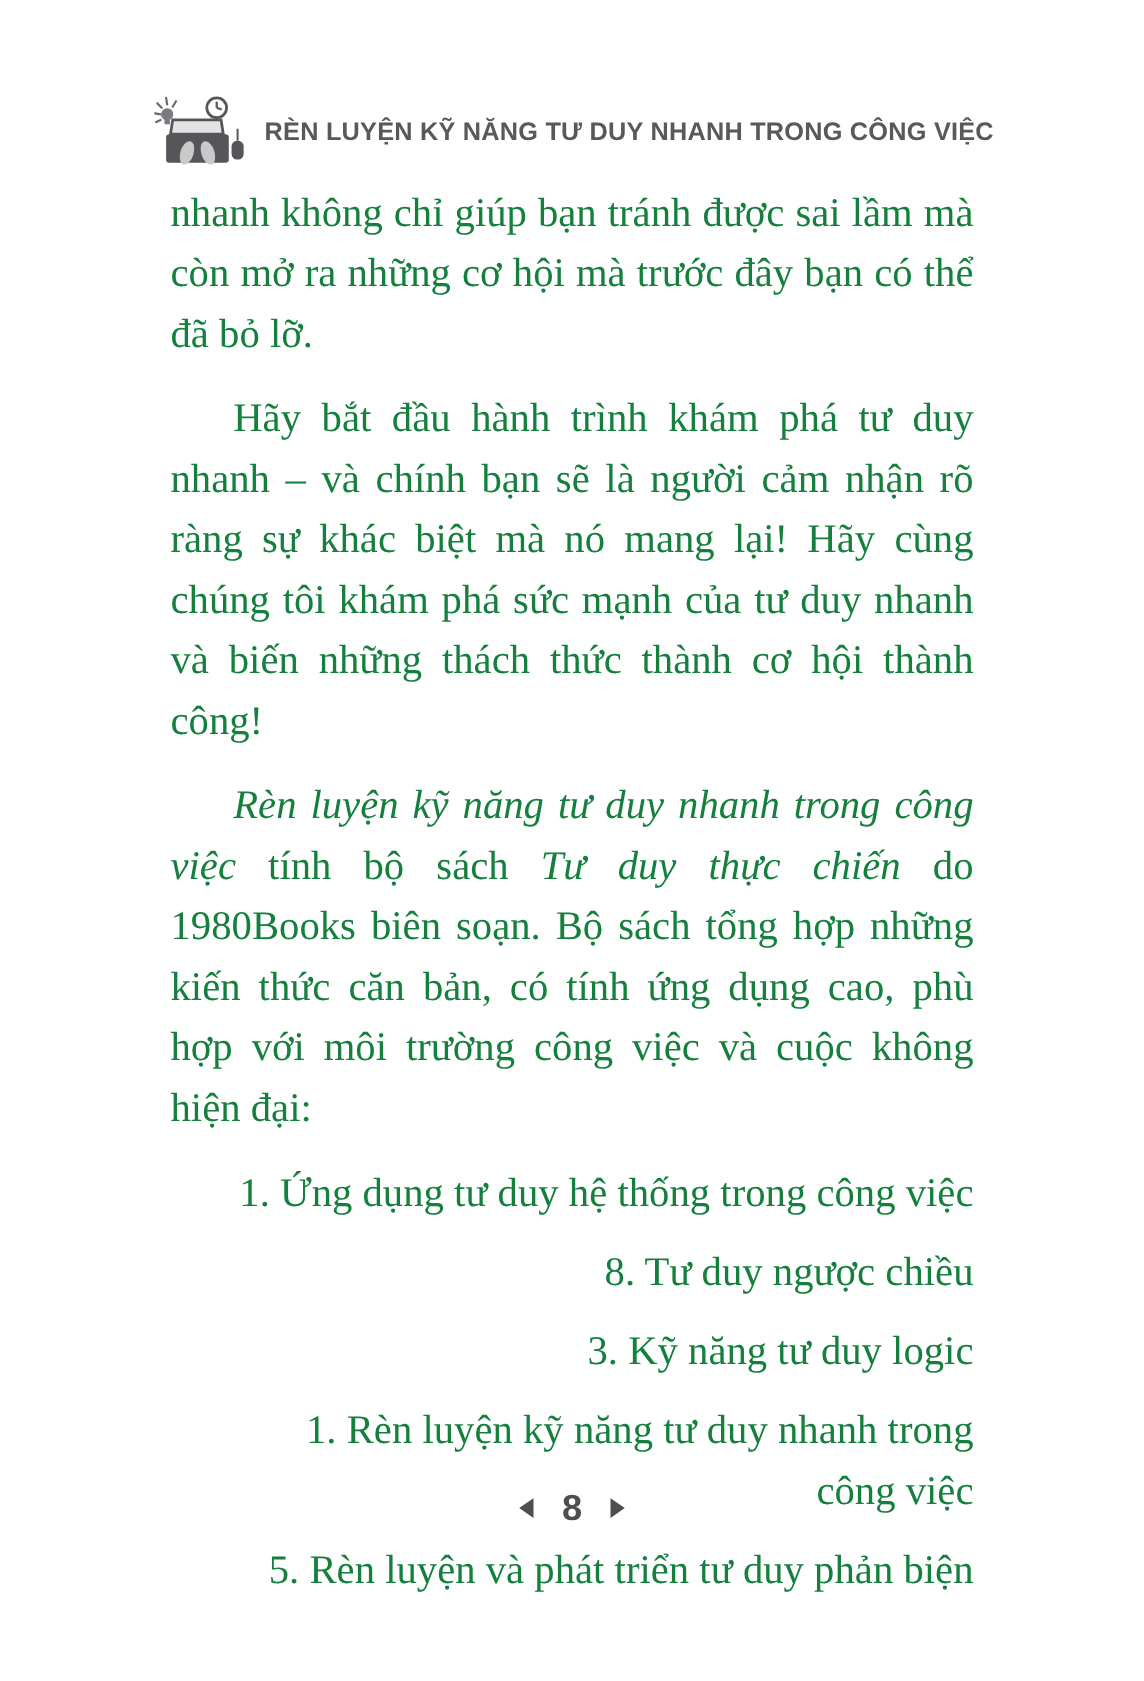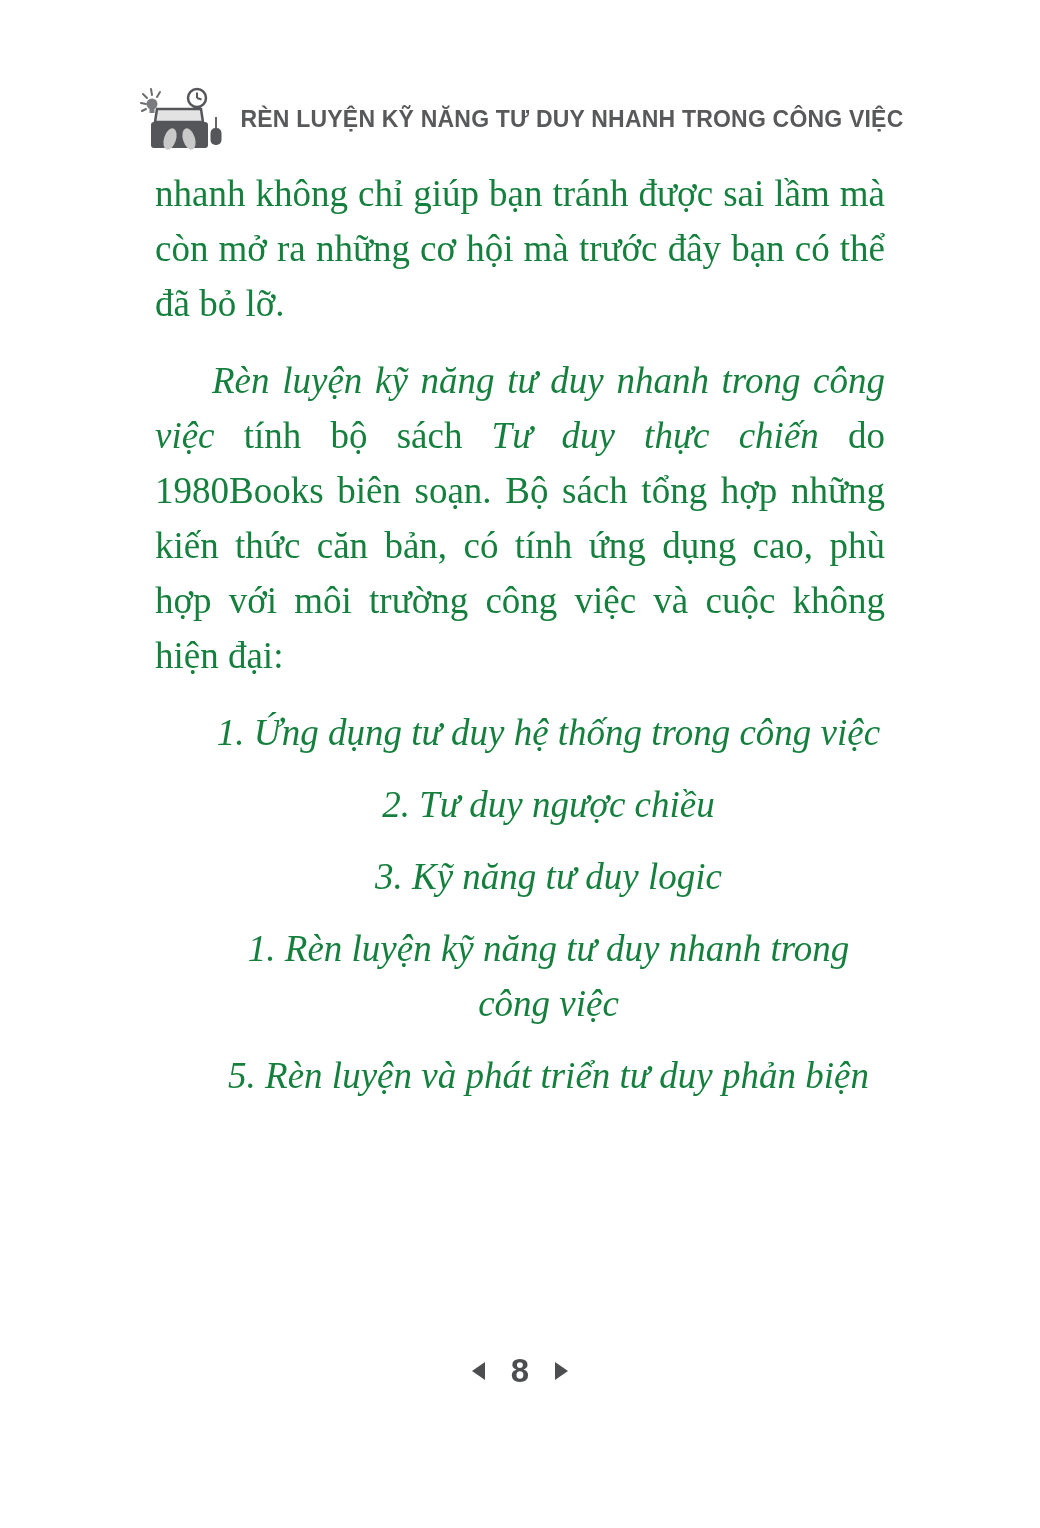--- a/index.html
+++ b/index.html
@@ -45,22 +45,21 @@
   .para {
     margin: 0 0 22px 0;
     text-align: justify;
   }
   .para.indent { text-indent: 57px; }
   .it { font-style: italic; }
   .book-list { margin-top: 14px; }
   .list-item {
     margin: 0 0 17px 0;
     padding-left: 57px;
-    font-style: italic;
-    text-align: center;
+    text-align: right;
   }
   
   .page-footer {
     position: absolute;
     top: 1352px;
     left: 0;
     width: 1040px;
     display: flex;
     justify-content: center;
     align-items: center;
@@ -114,25 +113,26 @@
         <path d="M79,42 v-11" stroke="#55565a" stroke-width="1.8" fill="none"></path>
         <rect x="73.5" y="42" width="11" height="17" rx="5" fill="#55565a"></rect>
       </svg>
     </span>
     <h1 class="running-head">RÈN LUYỆN KỸ NĂNG TƯ DUY NHANH TRONG CÔNG VIỆC</h1>
   </header>
 
   <main class="page-body">
     <div>
         <p class="para"><span>nhanh không chỉ giúp bạn tránh được sai lầm mà còn mở ra những cơ hội mà trước đây bạn có thể đã bỏ lỡ.</span></p>
+        <p class="para indent"><span>Hãy bắt đầu hành trình khám phá tư duy nhanh – và chính bạn sẽ là người cảm nhận rõ ràng sự khác biệt mà nó mang lại! Hãy cùng chúng tôi khám phá sức mạnh của tư duy nhanh và biến những thách thức thành cơ hội thành công!</span></p>
         <p class="para indent"><span class="it">Rèn luyện kỹ năng tư duy nhanh trong công việc</span><span> tính bộ sách </span><span class="it">Tư duy thực chiến</span><span> do 1980Books biên soạn. Bộ sách tổng hợp những kiến thức căn bản, có tính ứng dụng cao, phù hợp với môi trường công việc và cuộc không hiện đại:</span></p>
       </div>
     <div class="book-list">
         <div class="list-item">1. Ứng dụng tư duy hệ thống trong công việc</div>
-        <div class="list-item">2. Tư duy ngược chiều</div>
+        <div class="list-item">8. Tư duy ngược chiều</div>
         <div class="list-item">3. Kỹ năng tư duy logic</div>
         <div class="list-item">1. Rèn luyện kỹ năng tư duy nhanh trong công việc</div>
         <div class="list-item">5. Rèn luyện và phát triển tư duy phản biện</div>
       </div>
   </main>
 
   <footer class="page-footer">
     <span class="pager-arrow prev"></span>
     <span class="page-number">8</span>
     <span class="pager-arrow next"></span>

